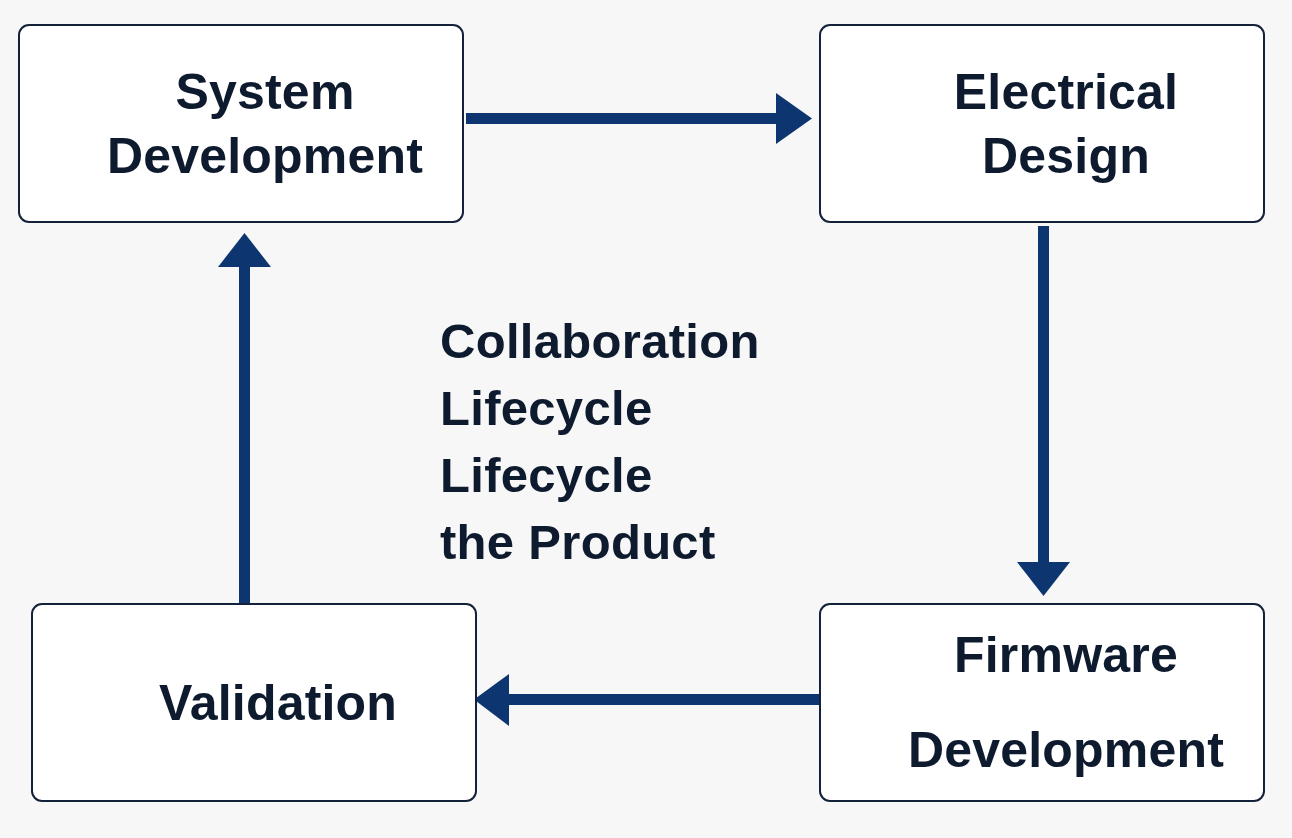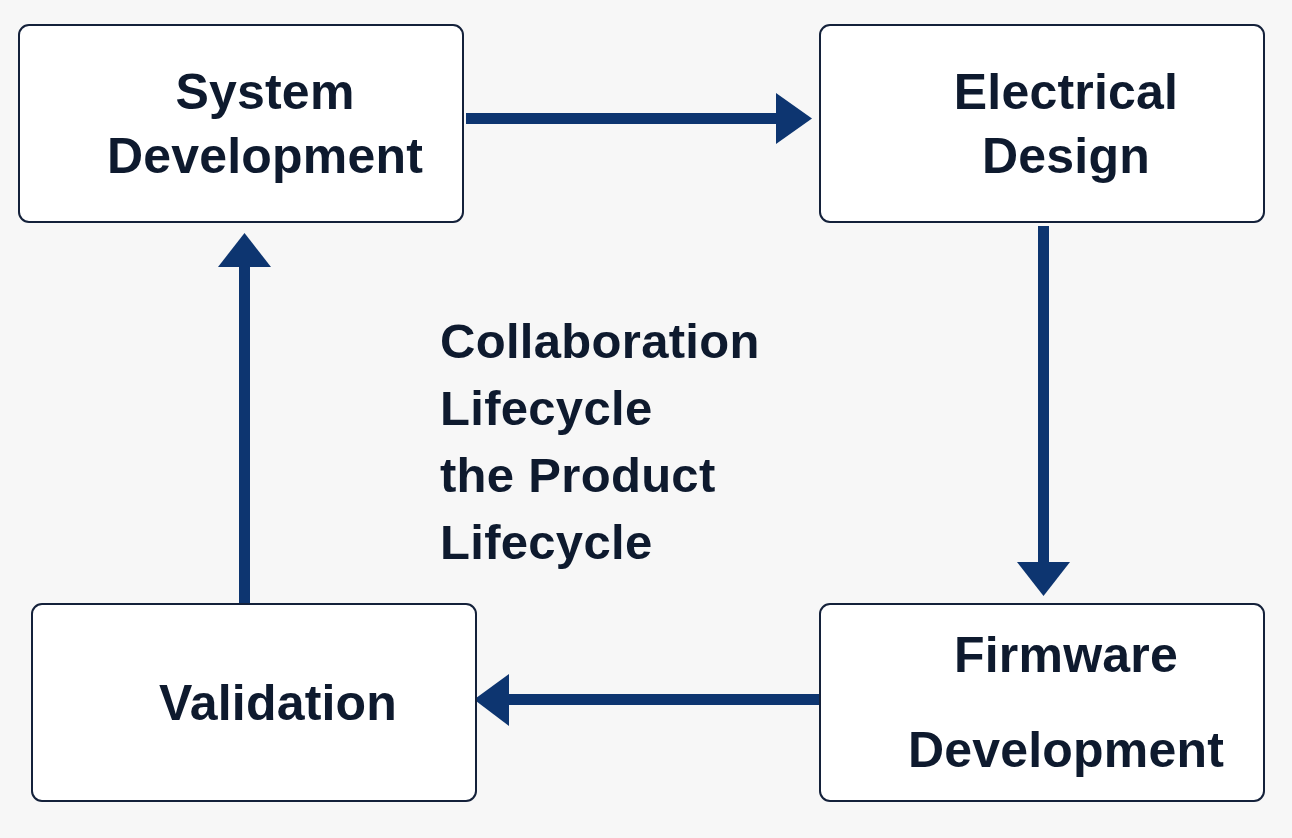--- a/index.html
+++ b/index.html
@@ -109,17 +109,17 @@
     <span>Development</span>
   </div>
 
   <div class="node" id="node-validation" style="background: rgb(255, 255, 255); border-color: rgb(20, 33, 58); color: rgb(14, 26, 46); margin-left: 13px;">
     <span>Validation</span>
   </div>
 
   <div class="center-label" style="color: rgb(14, 26, 46);">
     <span>Collaboration</span>
     <span>Lifecycle</span>
+    <span>Lifecycle</span>
     <span>the Product</span>
-    <span>Lifecycle</span>
   </div>
 
 </div>
 
 </body></html>

